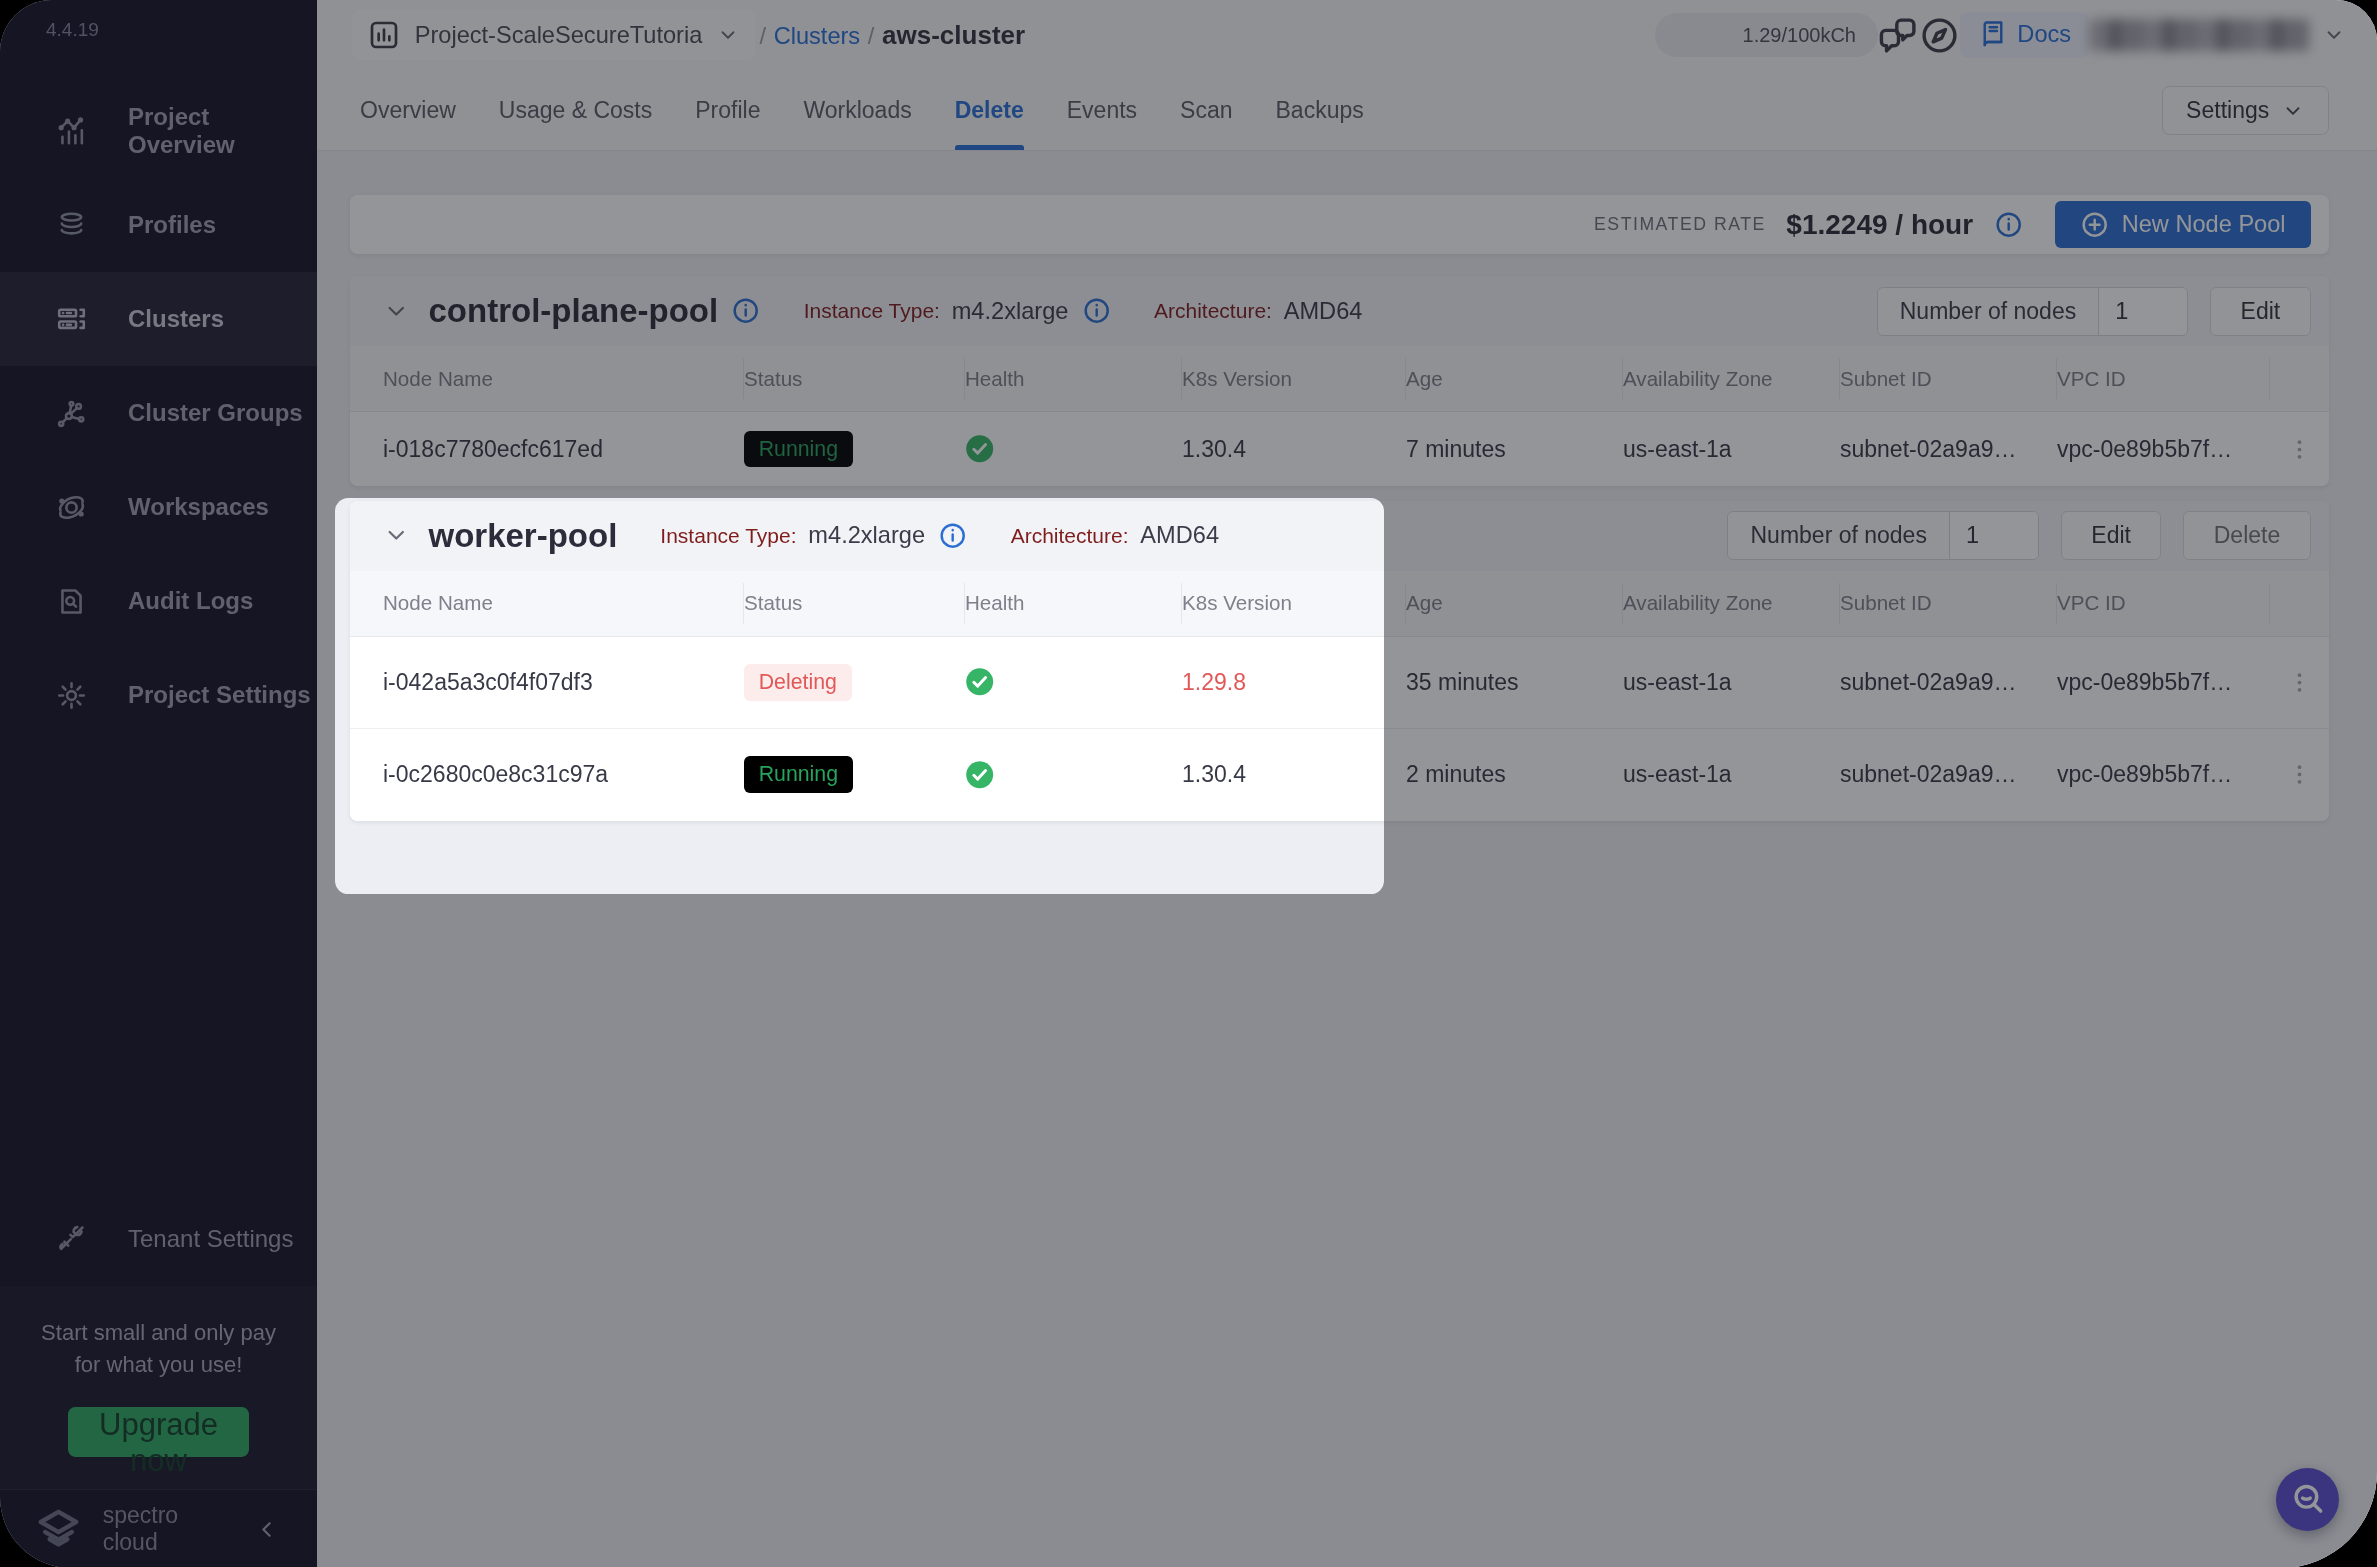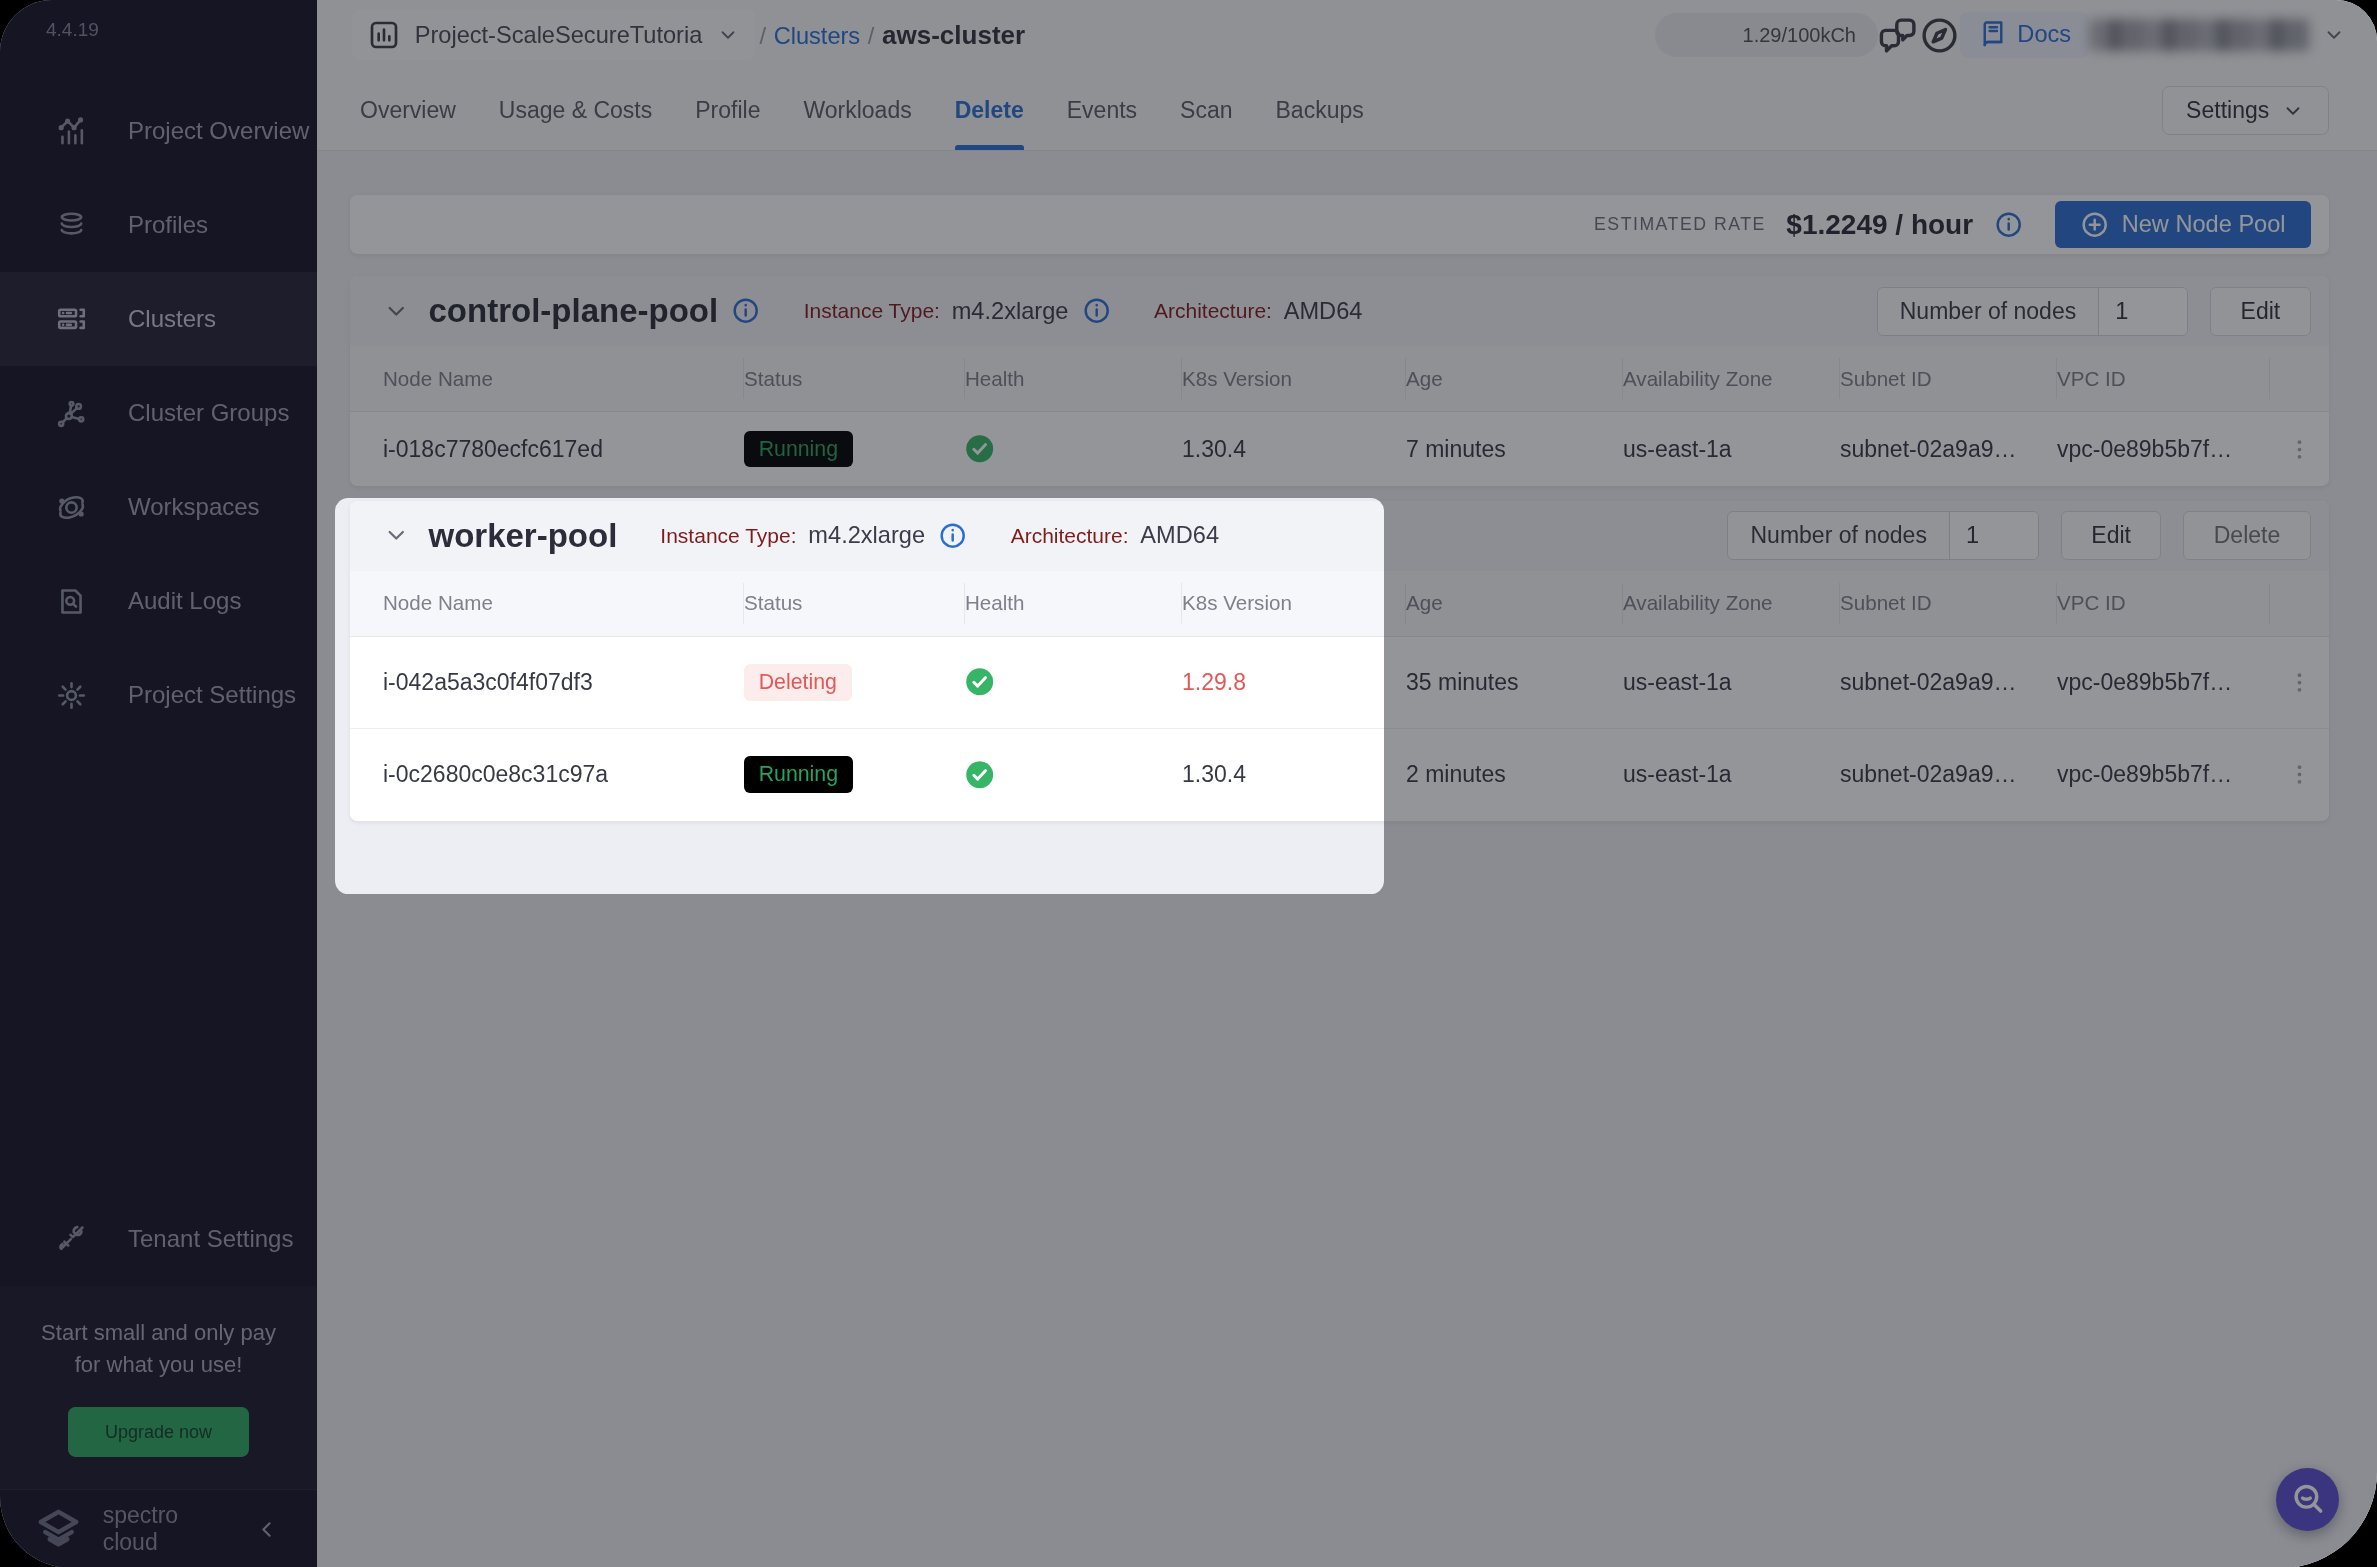--- a/index.html
+++ b/index.html
@@ -9,31 +9,31 @@
   .app { position:absolute; inset:0; width:2377px; height:1568px; background:#edeef3;
          border-radius:52px 41px 96px 71px; overflow:hidden; }
 
   
   .sidebar { position:absolute; left:0; top:0; width:317px; height:1568px; background:#15142a;
              display:flex; flex-direction:column; color:#9fa0af; }
   .logo-row { display:flex; align-items:center; gap:19px; padding:38px 0 0 43px; }
   .logo-mark { width:82px; height:82px; color:#c9cad5; }
   .logo-text { font-size:37px; font-weight:600; letter-spacing:0.7px; color:#d5d6de; }
   .version { padding:19px 0 0 46px; font-size:19px; color:#82839a; }
-  .nav { margin-top:43px; display:flex; flex-direction:column; }
+  .nav { margin-top:43px; display:flex; flex-direction:column;font-weight:bold; }
   .nav-item { height:94px; display:flex; align-items:center; gap:41px; padding-left:56px;
               font-size:24px; color:#9fa0af; cursor:pointer; }
   .nav-item .nicon { width:31px; height:31px; flex:0 0 31px; color:#8f91a4; }
   .nav-item.active { background:#242239; color:#c8c9d6; }
   .nav-item.active .nicon { color:#b9bac9; }
   .side-spacer { flex:1; }
   .promo-block { background:rgba(255,255,255,0.025); padding:31px 0 32px; }
   .promo-text { text-align:center; font-size:22px; line-height:32px; color:#a8a9b7; }
   .upgrade-btn { display:block; margin:26.5px auto 0; width:181px; height:50px; border:none;
-                 border-radius:7.4px; background:#2fa963; color:#12402a; font-size:18px;
+                 border-radius:7.4px; background:#2fa963; color:#12402a; font-size:31px;
                  font-family:inherit; cursor:pointer; }
   .side-bottom { border-top:0.7px solid #262539; height:79px; display:flex; align-items:center;
                  padding:0 38px 0 32px; gap:17.7px; }
   .spectro-mark { width:53px; height:53px; color:#6f7086; }
   .spectro-text { font-size:23px; color:#8a8b99; flex:1; }
   .collapse-ic { width:25px; height:25px; color:#9fa0ac; }
 
   
   .main { position:absolute; left:317px; top:0; right:0; bottom:0; }
   .topbar { height:70px; background:#f6f7f9; display:flex; align-items:center;

